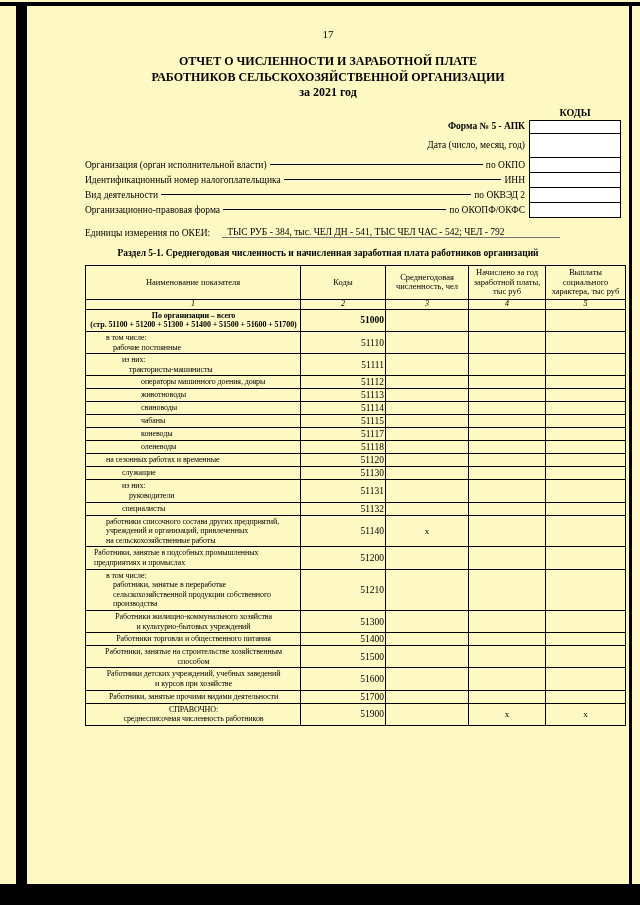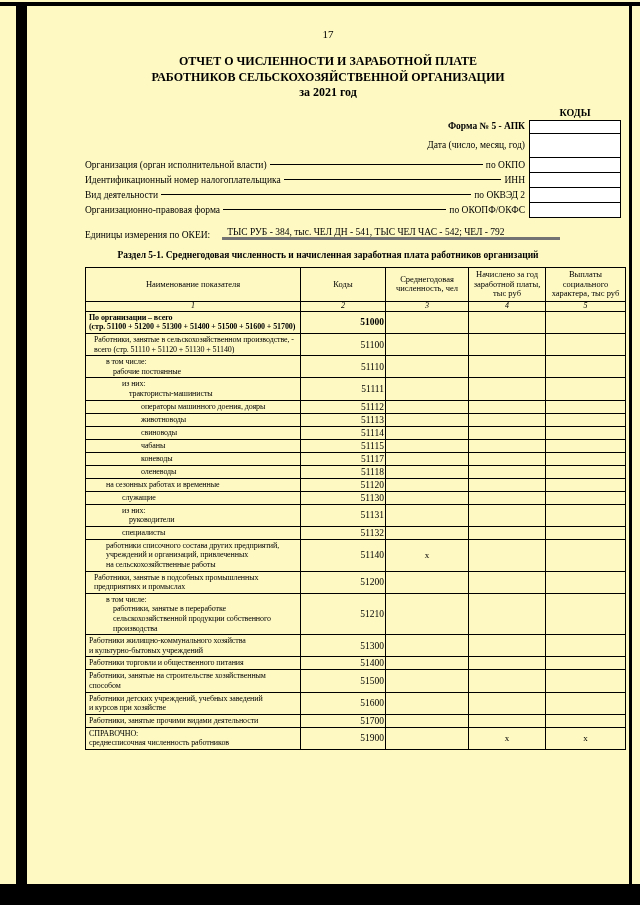--- a/index.html
+++ b/index.html
@@ -25,36 +25,36 @@
   .rlabel.bold { font-weight:bold; }
   .datelabel { white-space:normal; width:104px; text-align:right; line-height:1.12; }
   .flabel { white-space:nowrap; font-size:9.5px; margin-bottom:1px; }
   .fill { flex:1; border-bottom:1px solid #000; margin:0 3px 2px 3px; min-width:10px; }
   .clabel { white-space:nowrap; font-size:9.5px; margin-bottom:1px; padding-right:4px; }
   .box { width:92px; align-self:stretch; border:1px solid #000; background:#fff; }
   .date-row .box, .field-row .box { margin-top:-1px; }
 
   .units { display:flex; align-items:flex-end; margin-top:9px; padding-left:55px; padding-right:66px; font-size:9.5px;gap:12px; }
   .units-label { white-space:nowrap; }
-  .units-value { flex:1; border-bottom:3px solid #737373; padding-left:5px; white-space:nowrap; }
+  .units-value { flex:1; border-bottom:1px solid #737373; padding-left:5px; white-space:nowrap; }
 
   .section-title { margin-top:10px; text-align:center; font-weight:bold; font-size:9.5px; }
 
   table.rep { border-collapse:collapse; table-layout:fixed; width:540px; margin:7px 5px 0 55px; }
   .rep col.c1 { width:215px; } .rep col.c2 { width:85px; } .rep col.c3 { width:83px; }
   .rep col.c4 { width:77px; } .rep col.c5 { width:80px; }
   .rep th, .rep td { border:1px solid #000; vertical-align:middle; }
   .rep th { font-weight:normal; font-size:8.5px; line-height:1.15; text-align:center; padding:2px 1px; }
   .rep td.num { font-size:8px; font-style:italic; text-align:center; padding:0 1px; line-height:1.1; }
   .rep td.name { font-size:8px; letter-spacing:-0.1px; line-height:1.2; vertical-align:top;
                  white-space:pre-line; padding:1px 2px 1px 0; }
   .rep td.code { font-size:9.5px; text-align:right; padding:1px; }
   .rep td.val  { font-size:9px; text-align:center; padding:1px; }
   .rep tr.bold td { font-weight:bold; }
-  .ind0 { padding-left:3px !important; }
+  .ind0 { padding-left:3px !important;text-align:center; }
   .ind1 { padding-left:8px !important; }
   .ind2 { padding-left:20px !important; }
   .ind3 { padding-left:36px !important; }
   .ind4 { padding-left:55px !important; }
   .hang { text-indent:-7px; }
   .hang.ind2 { padding-left:27px !important; }
   .hang.ind3 { padding-left:43px !important; }
 </style>
 </head>
 <body>
@@ -152,27 +152,20 @@
       <tbody>
           <tr class="bold">
             <td class="name ind0">По организации – всего
 (стр. 51100 + 51200 + 51300 + 51400 + 51500 + 51600 + 51700)</td>
             <td class="code">51000</td>
             <td class="val"></td>
             <td class="val"></td>
             <td class="val"></td>
           </tr>
           <tr>
-            <td class="name ind1">Работники, занятые в сельскохозяйственном производстве, - всего (стр. 51110 + 51120 + 51130 + 51140)</td>
-            <td class="code">51100</td>
-            <td class="val"></td>
-            <td class="val"></td>
-            <td class="val"></td>
-          </tr>
-          <tr>
             <td class="name ind2 hang">в том числе:
 рабочие постоянные</td>
             <td class="code">51110</td>
             <td class="val"></td>
             <td class="val"></td>
             <td class="val"></td>
           </tr>
           <tr>
             <td class="name ind3 hang">из них:
 трактористы-машинисты</td>

